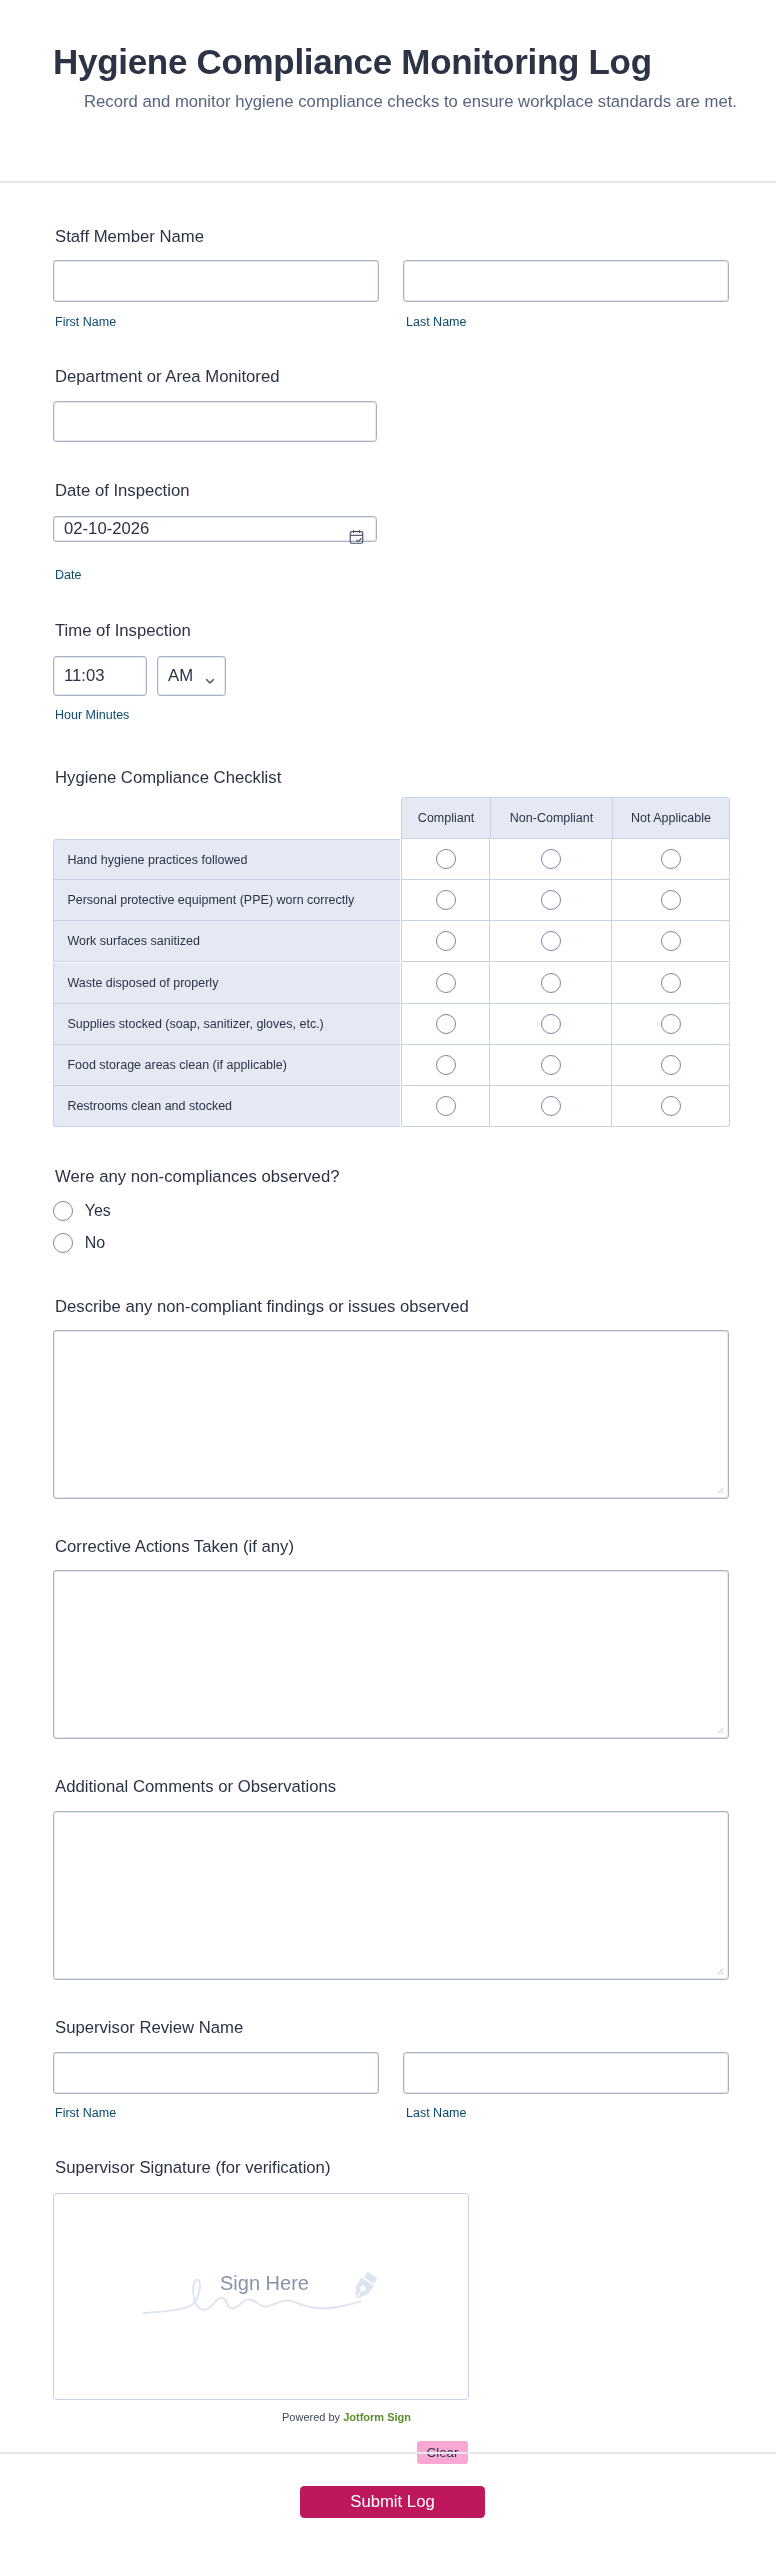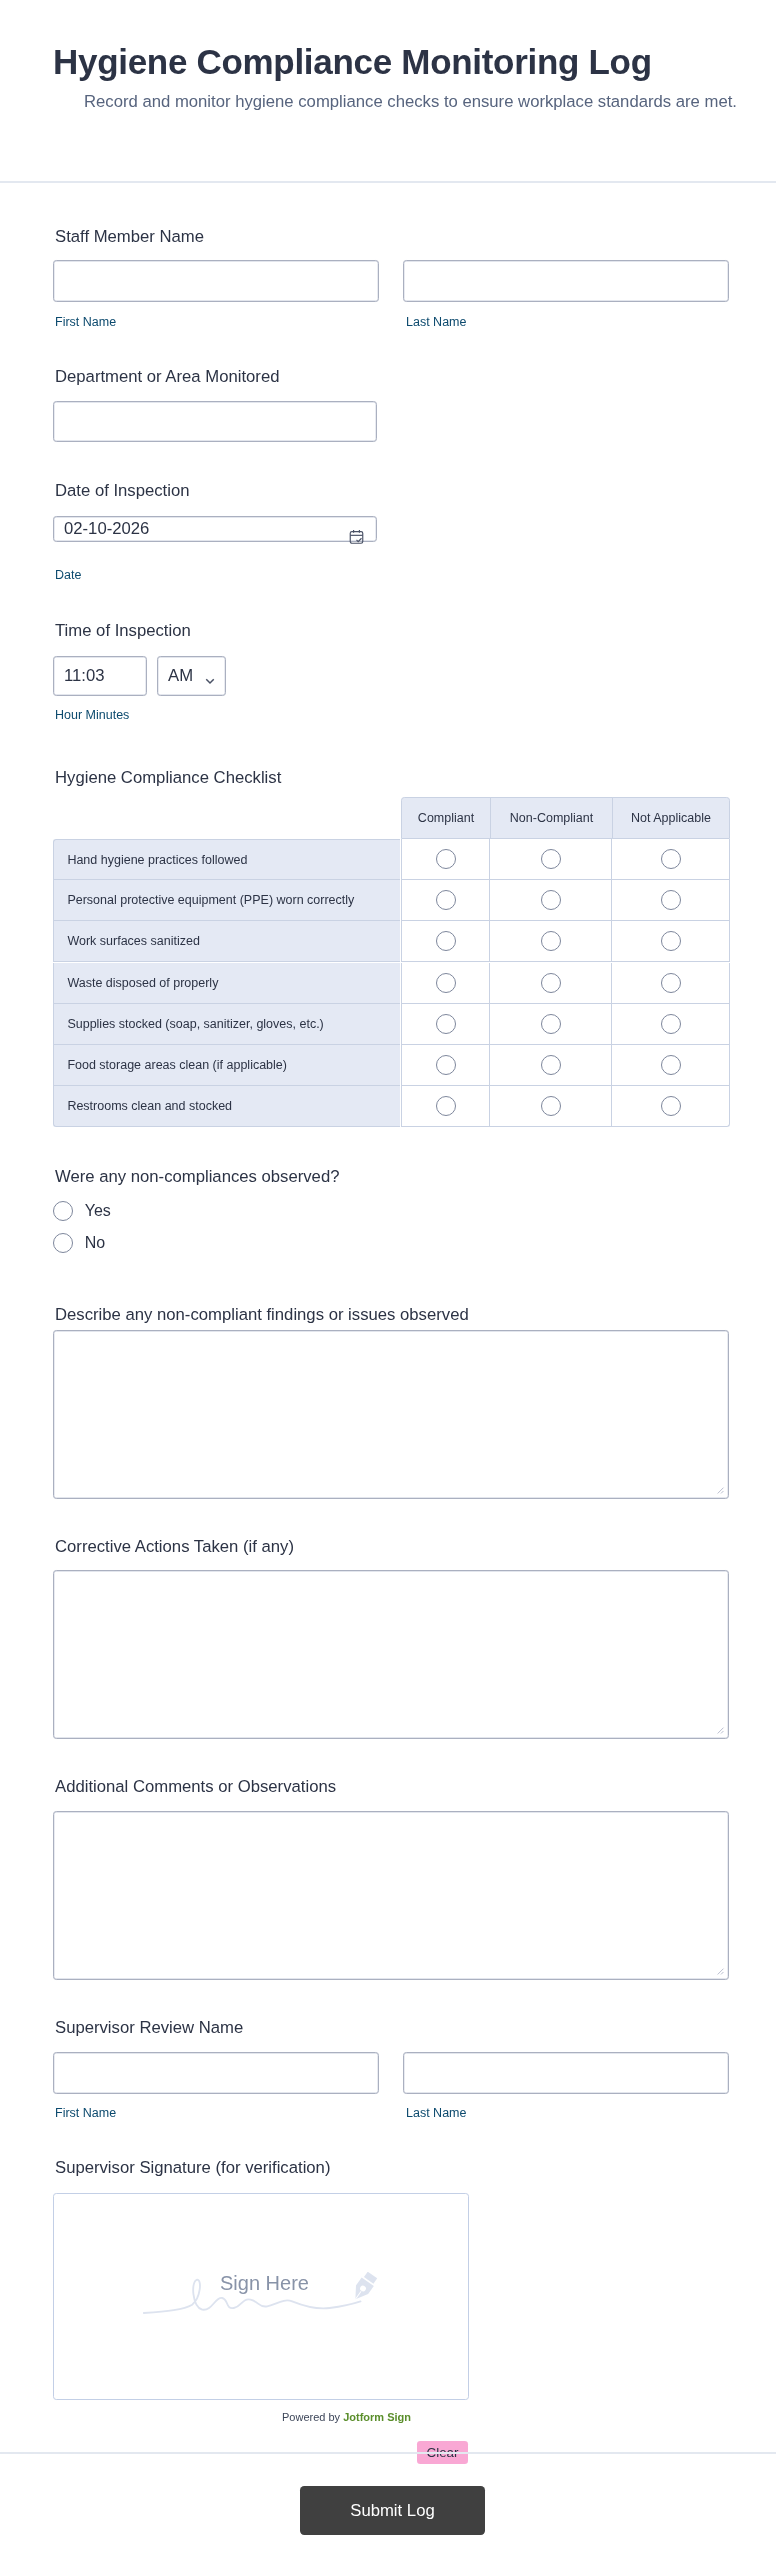--- a/index.html
+++ b/index.html
@@ -18,21 +18,21 @@
   .row-cell { position: absolute; background: #fff; border-right: 0.8px solid #c9d2e3; border-bottom: 0.8px solid #c9d2e3; display: flex; align-items: center; justify-content: center; }
   .radio { width: 20px; height: 20px; border: 1.3px solid #7e879c; border-radius: 50%; background: #fff; display: inline-block; }
   .radio-opt { left: 53px; display: flex; align-items: center; font-size: 16px; color: #2c3345; }
   .radio-opt .radio { margin-right: 11.7px; }
   .textarea { left: 53px; width: 676px; height: 169px; }
   .resize { position: absolute; right: 3.3px; bottom: 3.3px; width: 8.3px; height: 8.3px; }
   .sig-box { left: 53px; top: 2193px; width: 416px; height: 207px; border: 0.8px solid #c3cfe6; border-radius: 3.3px; background: #fff; }
   .powered { font-size: 11px; color: #3d4659; }
   .powered b { color: #5a8e2b; font-weight: 700; }
   .clear-btn { left: 417px; top: 2407px; width: 51px; height: 22.5px; background: #f9a8d4; border-radius: 3.3px; font-size: 13.4px; color: #2c3345; display: flex; align-items: center; justify-content: center; border: none; margin-top: 34px; }
-  .submit-btn { left: 300px; top: 2486px; width: 185px; height: 49px; background: #404040; color: #fff; border-radius: 4.2px; font-size: 16.7px; display: flex; align-items: center; justify-content: center; border: none; }
+  .submit-btn { left: 300px; top: 2486px; width: 185px; height: 32px; background: #be185d; color: #fff; border-radius: 4.2px; font-size: 16.7px; display: flex; align-items: center; justify-content: center; border: none; }
 </style>
 </head>
 <body>
 
 <div class="abs header-title">Hygiene Compliance Monitoring Log</div>
 <div class="abs header-sub">Record and monitor hygiene compliance checks to ensure workplace standards are met.</div>
 <div class="abs divider" style="top:181px;"></div>
 
 <div class="abs label" style="top:227px;">Staff Member Name</div>
 <div class="abs input" style="left:53px; top:260px; width:326px; height:42px;">
@@ -158,21 +158,21 @@
 <div class="abs label" style="top:1167px;">Were any non-compliances observed?</div>
 <label class="abs radio-opt" style="top:1201px;">
   <span class="radio"></span>
   <span>Yes</span>
 </label>
 <label class="abs radio-opt" style="top:1233px;">
   <span class="radio"></span>
   <span>No</span>
 </label>
 
-<div class="abs label" style="top:1297px;margin-top:8px;">Describe any non-compliant findings or issues observed</div>
+<div class="abs label" style="top:1297px;">Describe any non-compliant findings or issues observed</div>
 <div class="abs input textarea" style="top:1330px;">
   <span></span>
   <svg class="resize" viewBox="0 0 10 10" stroke="#aab0c4" stroke-width="1">
       <line x1="9" y1="2" x2="2" y2="9"></line>
       <line x1="9" y1="6" x2="6" y2="9"></line>
     </svg>
 </div>
 
 <div class="abs label" style="top:1537px;">Corrective Actions Taken (if any)</div>
 <div class="abs input textarea" style="top:1570px;">

